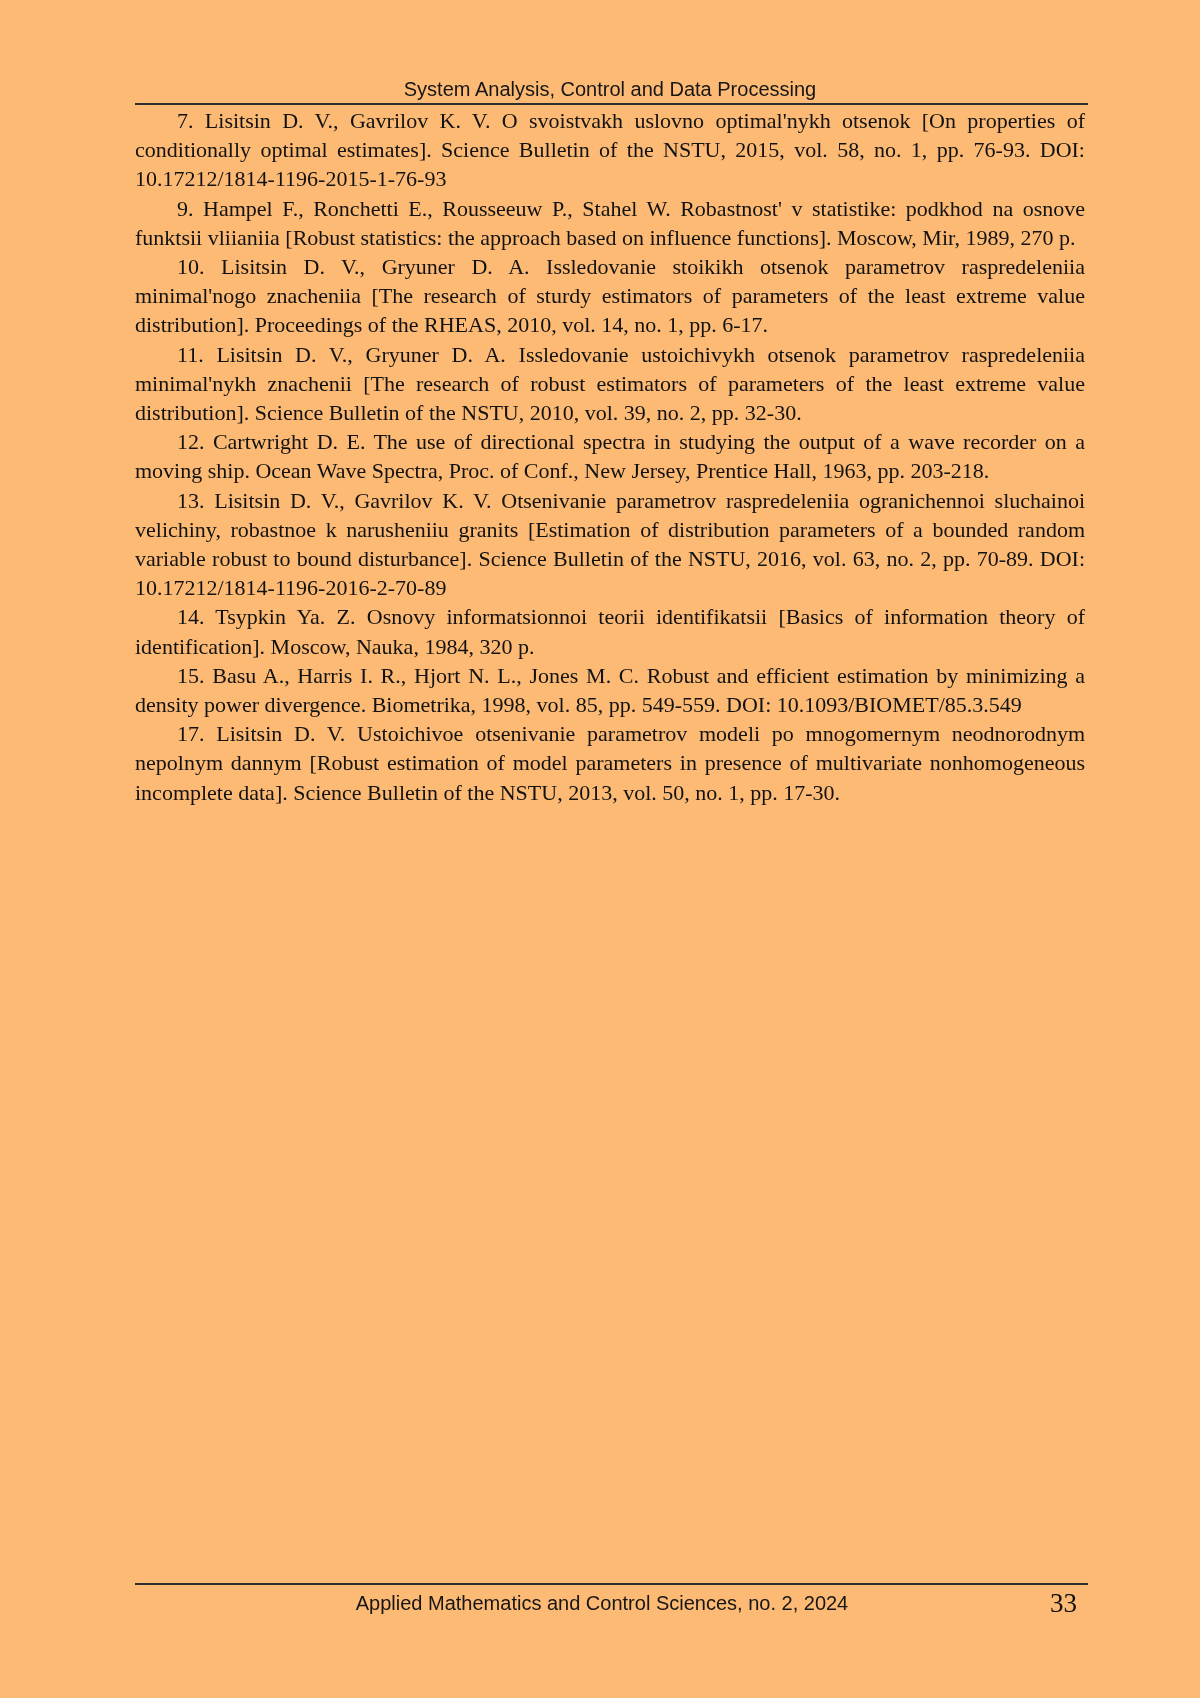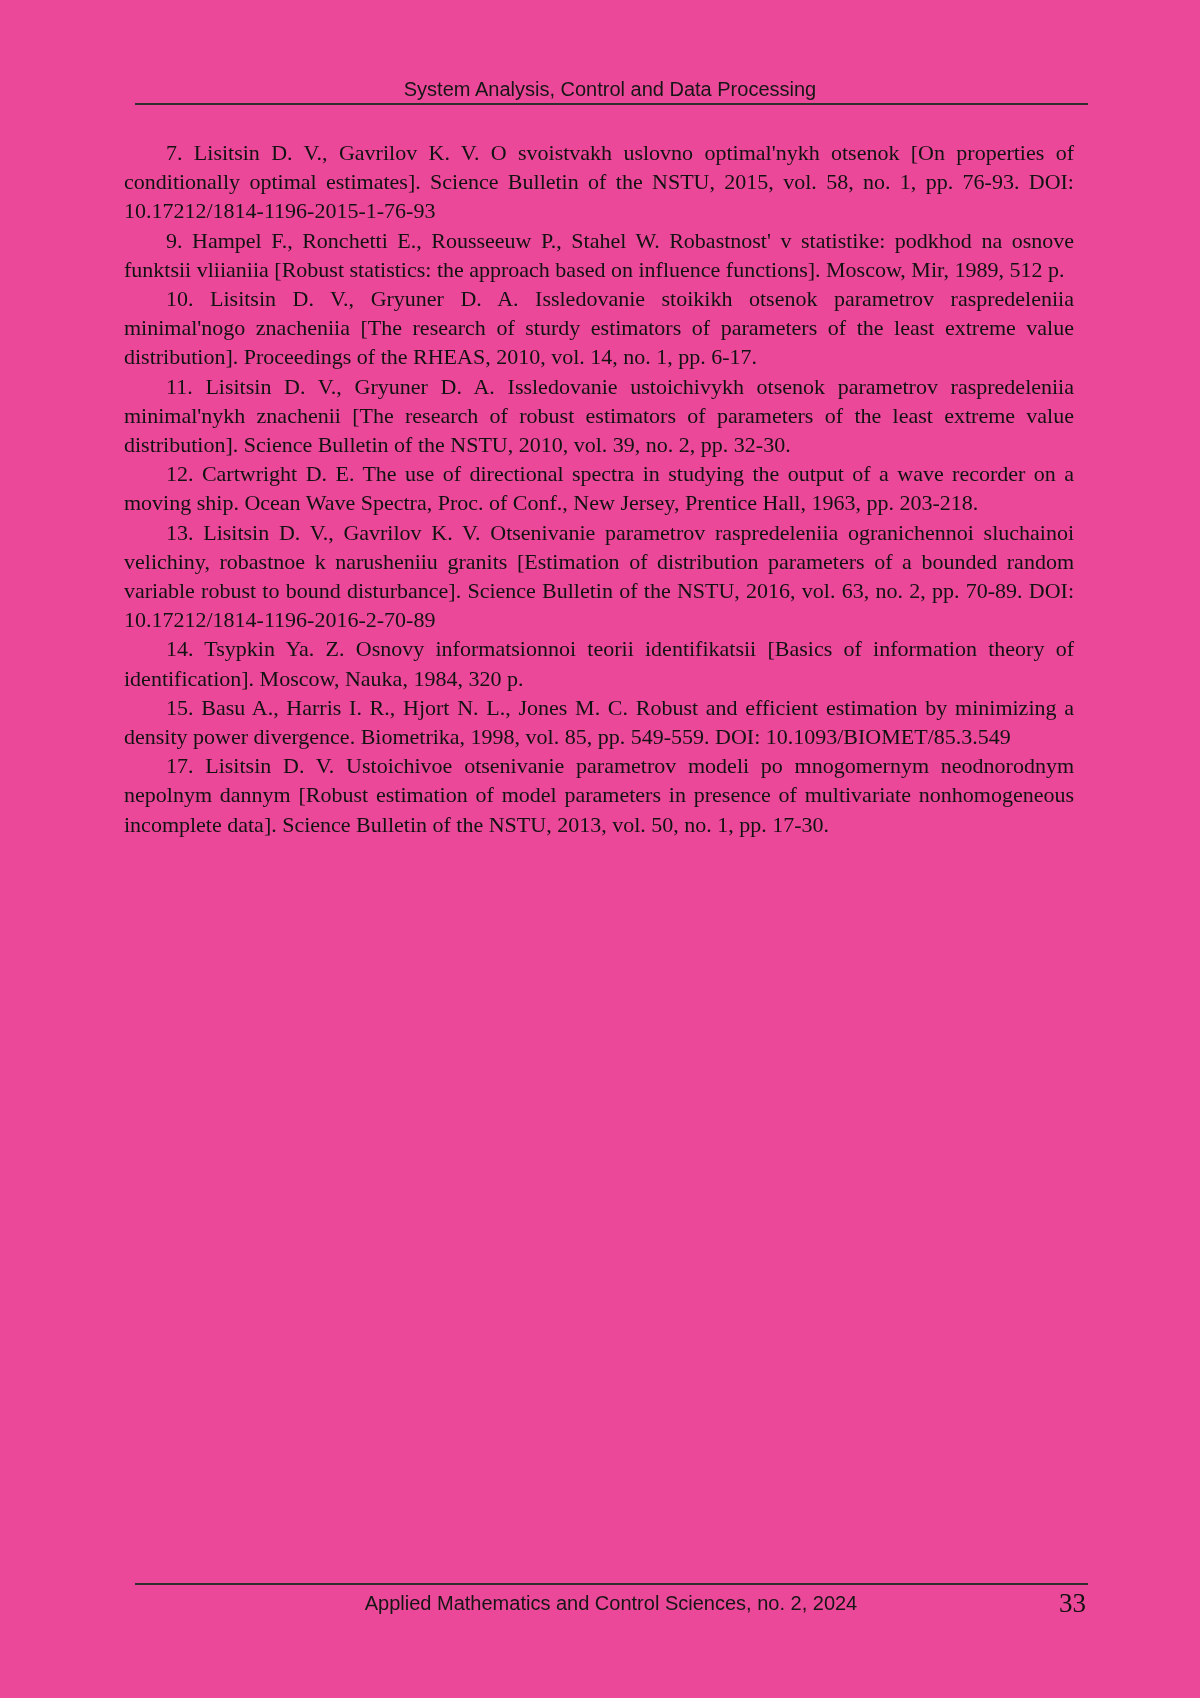--- a/index.html
+++ b/index.html
@@ -4,21 +4,21 @@
 <style>
   html, body {
     margin: 0;
     padding: 0;
     background: #ffffff;
   }
   .page {
     position: relative;
     width: 1200px;
     height: 1698px;
-    background: #ec4899;
+    background: #fdba74;
     overflow: hidden;
   }
   .running-head {
     position: absolute;
     left: 135px;
     top: 0;
     width: 950px;
     padding-top: 76px;
     text-align: center;
     font-family: "Liberation Sans", sans-serif;
@@ -29,45 +29,44 @@
   .head-rule {
     position: absolute;
     left: 135px;
     top: 103px;
     width: 953px;
     height: 2px;
     background: #2e2e2e;
   }
   .references {
     position: absolute;
-    left: 124px;
+    left: 135px;
     top: 106px;
     width: 950px;
-    padding-top: 32px;
   }
   .references p {
     margin: 0;
     font-family: "Liberation Serif", serif;
     font-size: 22px;
     line-height: 29.2px;
     color: #121212;
     text-align: justify;
     text-indent: 42px;
   }
   .foot-rule {
     position: absolute;
     left: 135px;
     top: 1583px;
     width: 953px;
     height: 2px;
     background: #2e2e2e;
   }
   .footer {
     position: absolute;
-    left: 136px;
+    left: 127px;
     top: 1590px;
     width: 950px;
   }
   .footer-journal {
     text-align: center;
     font-family: "Liberation Sans", sans-serif;
     font-size: 20px;
     line-height: 26px;
     color: #161616;
   }
@@ -84,21 +83,21 @@
 </head>
 <body>
 
 <div class="page">
 
   <div class="running-head">System Analysis, Control and Data Processing</div>
   <div class="head-rule"></div>
 
   <div class="references">
     <p>7. Lisitsin D. V., Gavrilov K. V. O svoistvakh uslovno optimal'nykh otsenok [On properties of conditionally optimal estimates]. Science Bulletin of the NSTU, 2015, vol. 58, no. 1, pp. 76-93. DOI: 10.17212/1814-1196-2015-1-76-93</p>
-    <p>9. Hampel F., Ronchetti E., Rousseeuw P., Stahel W. Robastnost' v statistike: podkhod na osnove funktsii vliianiia [Robust statistics: the approach based on influence functions]. Moscow, Mir, 1989, 512 p.</p>
+    <p>9. Hampel F., Ronchetti E., Rousseeuw P., Stahel W. Robastnost' v statistike: podkhod na osnove funktsii vliianiia [Robust statistics: the approach based on influence functions]. Moscow, Mir, 1989, 270 p.</p>
     <p>10. Lisitsin D. V., Gryuner D. A. Issledovanie stoikikh otsenok parametrov raspredeleniia minimal'nogo znacheniia [The research of sturdy estimators of parameters of the least extreme value distribution]. Proceedings of the RHEAS, 2010, vol. 14, no. 1, pp. 6-17.</p>
     <p>11. Lisitsin D. V., Gryuner D. A. Issledovanie ustoichivykh otsenok parametrov raspredeleniia minimal'nykh znachenii [The research of robust estimators of parameters of the least extreme value distribution]. Science Bulletin of the NSTU, 2010, vol. 39, no. 2, pp. 32-30.</p>
     <p>12. Cartwright D. E. The use of directional spectra in studying the output of a wave recorder on a moving ship. Ocean Wave Spectra, Proc. of Conf., New Jersey, Prentice Hall, 1963, pp. 203-218.</p>
     <p>13. Lisitsin D. V., Gavrilov K. V. Otsenivanie parametrov raspredeleniia ogranichennoi sluchainoi velichiny, robastnoe k narusheniiu granits [Estimation of distribution parameters of a bounded random variable robust to bound disturbance]. Science Bulletin of the NSTU, 2016, vol. 63, no. 2, pp. 70-89. DOI: 10.17212/1814-1196-2016-2-70-89</p>
     <p>14. Tsypkin Ya. Z. Osnovy informatsionnoi teorii identifikatsii [Basics of information theory of identification]. Moscow, Nauka, 1984, 320 p.</p>
     <p>15. Basu A., Harris I. R., Hjort N. L., Jones M. C. Robust and efficient estimation by minimizing a density power divergence. Biometrika, 1998, vol. 85, pp. 549-559. DOI: 10.1093/BIOMET/85.3.549</p>
     <p>17. Lisitsin D. V. Ustoichivoe otsenivanie parametrov modeli po mnogomernym neodnorodnym nepolnym dannym [Robust estimation of model parameters in presence of multivariate nonhomogeneous incomplete data]. Science Bulletin of the NSTU, 2013, vol. 50, no. 1, pp. 17-30.</p>
   </div>
 
   <div class="foot-rule"></div>

